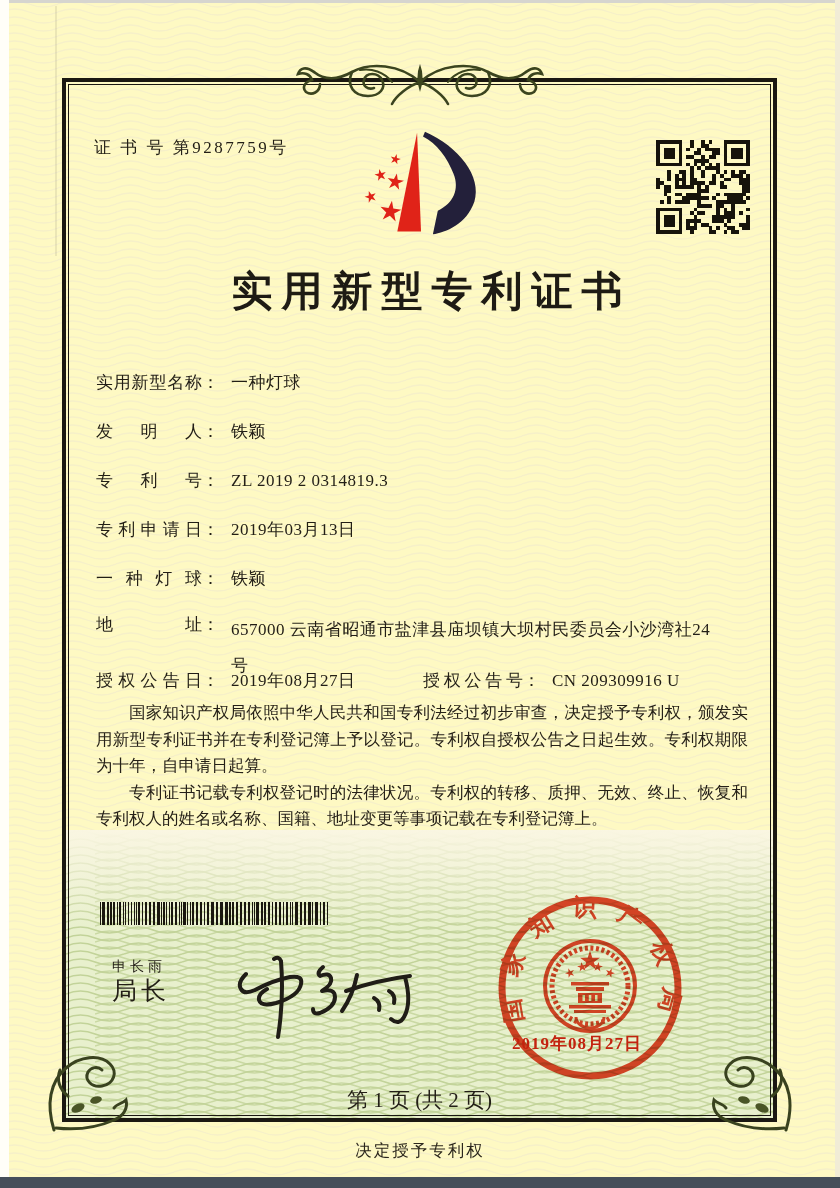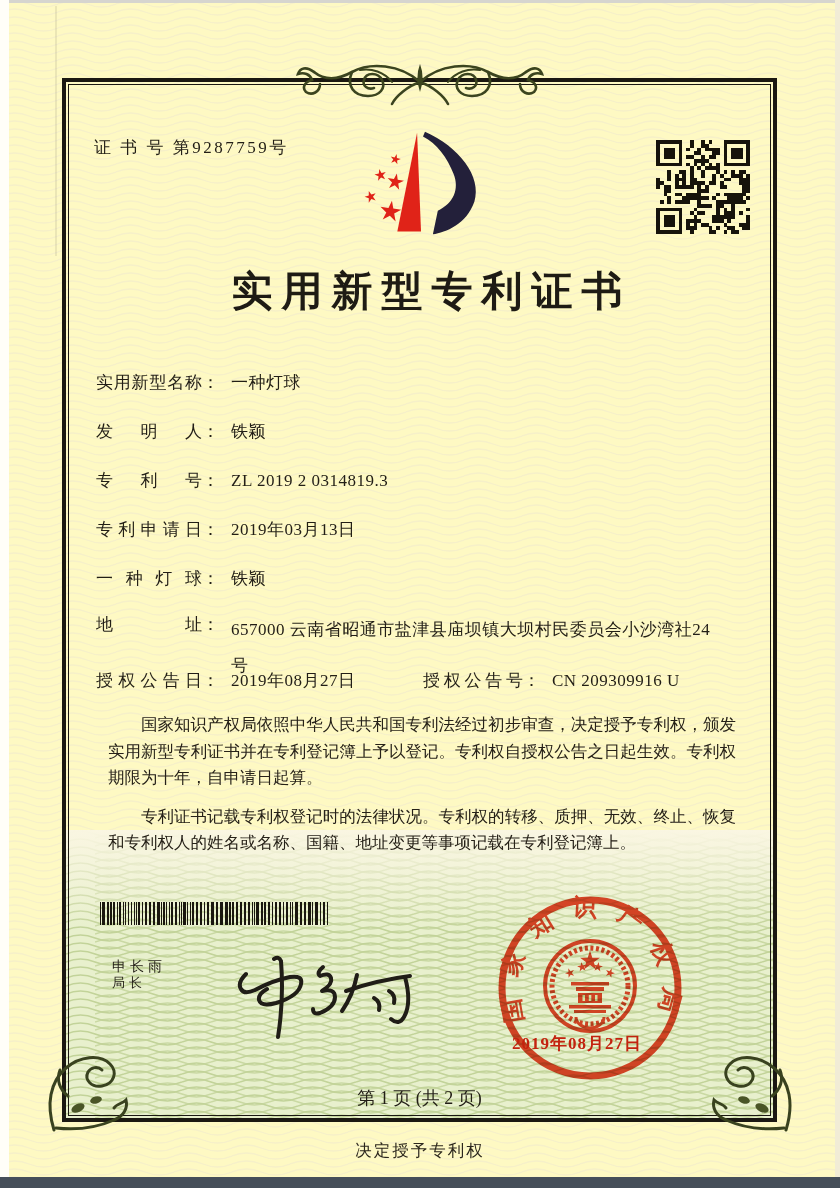--- a/index.html
+++ b/index.html
@@ -26,34 +26,34 @@
   .frow{position:absolute;left:30px;font-size:17px;line-height:25px;z-index:5;white-space:nowrap;}
   .flabel{display:inline-block;width:106px;text-align:justify;text-align-last:justify;vertical-align:top;}
   .fcolon{display:inline-block;margin-right:12px;vertical-align:top;}
   .fvalue{letter-spacing:0.5px;vertical-align:top;}
   .fvalue.wrap{display:inline-block;width:492px;white-space:normal;line-height:36px;}
   .fgroup2{position:absolute;left:327px;top:0;white-space:nowrap;}
   .fgroup2 .flabel{width:100px;}
   
   .bodytext{position:absolute;left:30px;top:618px;width:652px;font-size:16.5px;line-height:26.5px;
             text-align:justify;color:#262118;z-index:5;}
-  .bodytext p{margin:12px;text-indent:2em;}
+  .bodytext p{margin:0;text-indent:2em;}
   
   .green-zone{position:absolute;left:0;right:0;bottom:0;height:288px;z-index:1;}
   .green-fade{position:absolute;left:0;right:0;top:0;height:100px;
               background:linear-gradient(180deg,#FAF6E2 0%,rgba(250,246,226,0) 100%);}
   
   .barcode{position:absolute;left:34px;top:820px;width:232px;height:23px;z-index:5;}
-  .sig-title{position:absolute;left:46px;top:892px;font-size:13px;letter-spacing:4px;z-index:5;}
+  .sig-title{position:absolute;left:46px;top:892px;font-size:25px;letter-spacing:4px;z-index:5;}
   .sig-name{position:absolute;left:46px;top:876px;font-size:14px;letter-spacing:4px;z-index:5;}
   .sig-hand{position:absolute;left:152px;top:846px;width:244px;height:132px;z-index:5;}
   .seal{position:absolute;left:428px;top:810px;width:192px;height:192px;z-index:6;mix-blend-mode:multiply;opacity:.93;}
   .seal-date{position:absolute;left:446px;top:950px;font-size:17px;color:#C3220F;letter-spacing:1px;
              font-weight:bold;z-index:7;}
-  .page-num{position:absolute;left:0;top:1004px;width:100%;text-align:center;font-size:18px;z-index:5;}
+  .page-num{position:absolute;left:0;top:1004px;width:100%;text-align:center;font-size:21px;z-index:5;}
   .back-note{position:absolute;left:0;top:1140px;width:100%;text-align:center;font-size:16.5px;
              letter-spacing:2px;z-index:5;color:#2B261C;}
   
   .orn-top{position:absolute;left:296px;top:52px;width:248px;height:58px;z-index:5;}
   .orn-bl{position:absolute;left:44px;top:1042px;width:92px;height:92px;z-index:5;}
   .orn-br{position:absolute;left:704px;top:1042px;width:92px;height:92px;z-index:5;transform:scaleX(-1);}
 </style>
 </head>
 <body>
 

